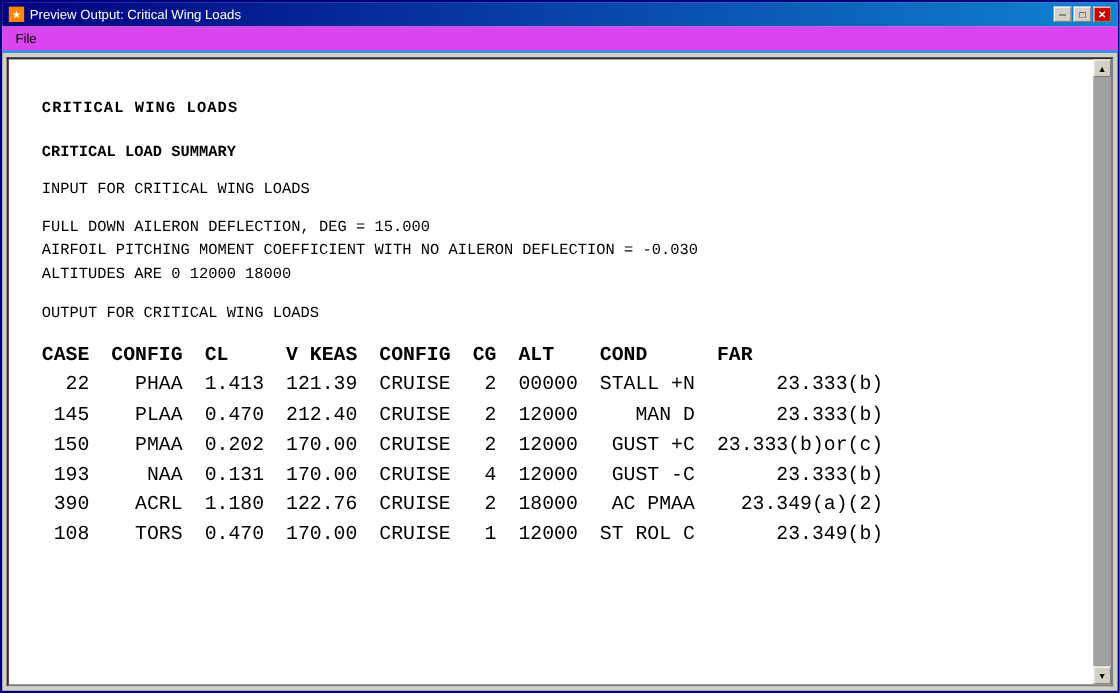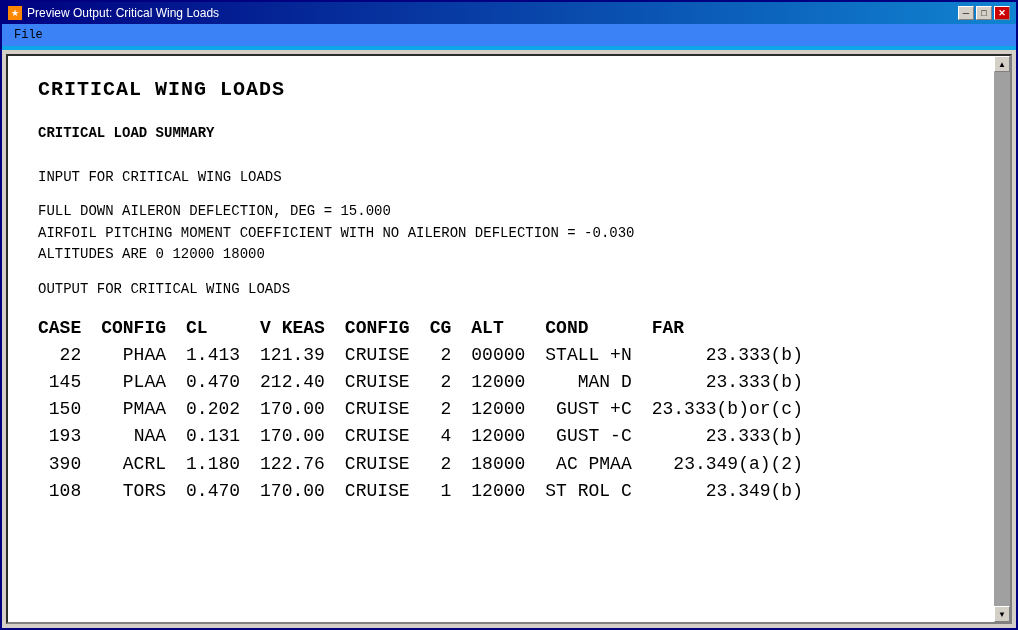--- a/index.html
+++ b/index.html
@@ -66,25 +66,24 @@
       cursor: pointer;
       color: #000;
     }
 
     .title-btn.close-btn {
       background: #cc0000;
       color: white;
     }
 
     .menu-bar {
-      background: #3b82f6;
+      background: #d946ef;
       padding: 2px 4px;
-      border-bottom: 4px solid #0ea5e9;
+      border-bottom: 2px solid #0ea5e9;
       flex-shrink: 0;
-      font-family: Liberation Mono, monospace;
     }
 
     .menu-item {
       display: inline-block;
       padding: 2px 8px;
       font-size: 12px;
       cursor: pointer;
     }
 
     .content-area {
@@ -131,29 +130,30 @@
     .document {
       padding: 20px 30px;
       padding-right: 46px;
       font-family: 'Courier New', Courier, monospace;
       font-size: 14px;
       color: #000;
       line-height: 1.4;
     }
 
     .doc-title {
-      font-size: 20px;
+      font-size: 14px;
       font-weight: bold;
       margin-bottom: 20px;
       letter-spacing: 1px;
+      margin-top: 16px;
     }
 
     .section-header {
       font-weight: bold;
-      margin-bottom: 24px;
+      margin-bottom: 14px;
     }
 
     .section-body {
       margin-bottom: 15px;
     }
 
     .data-line {
       margin-bottom: 2px;
       white-space: pre;
     }

